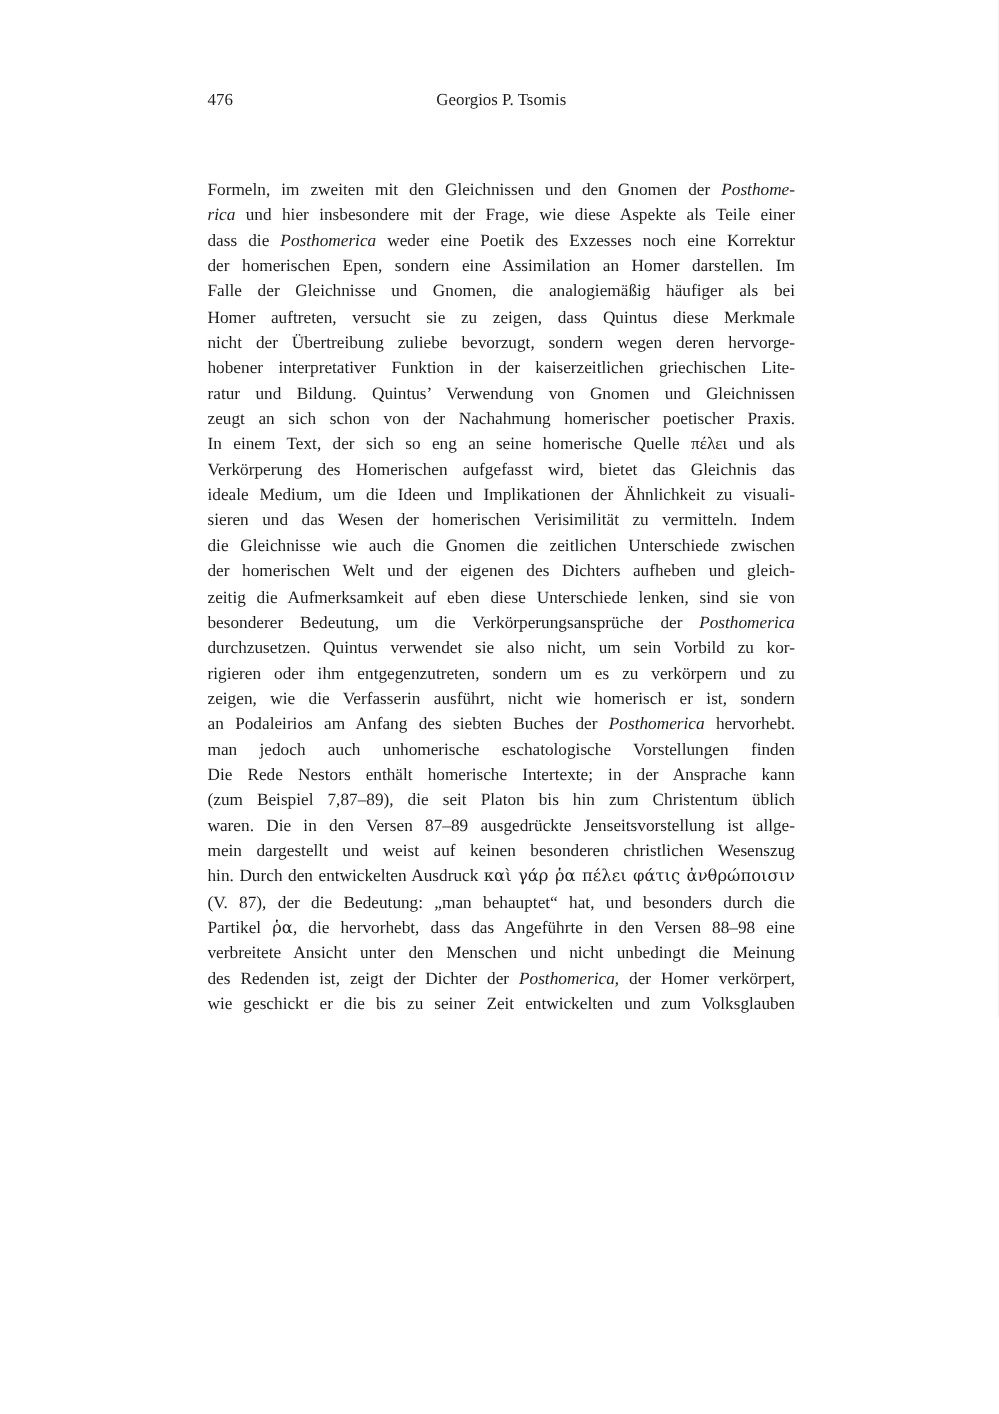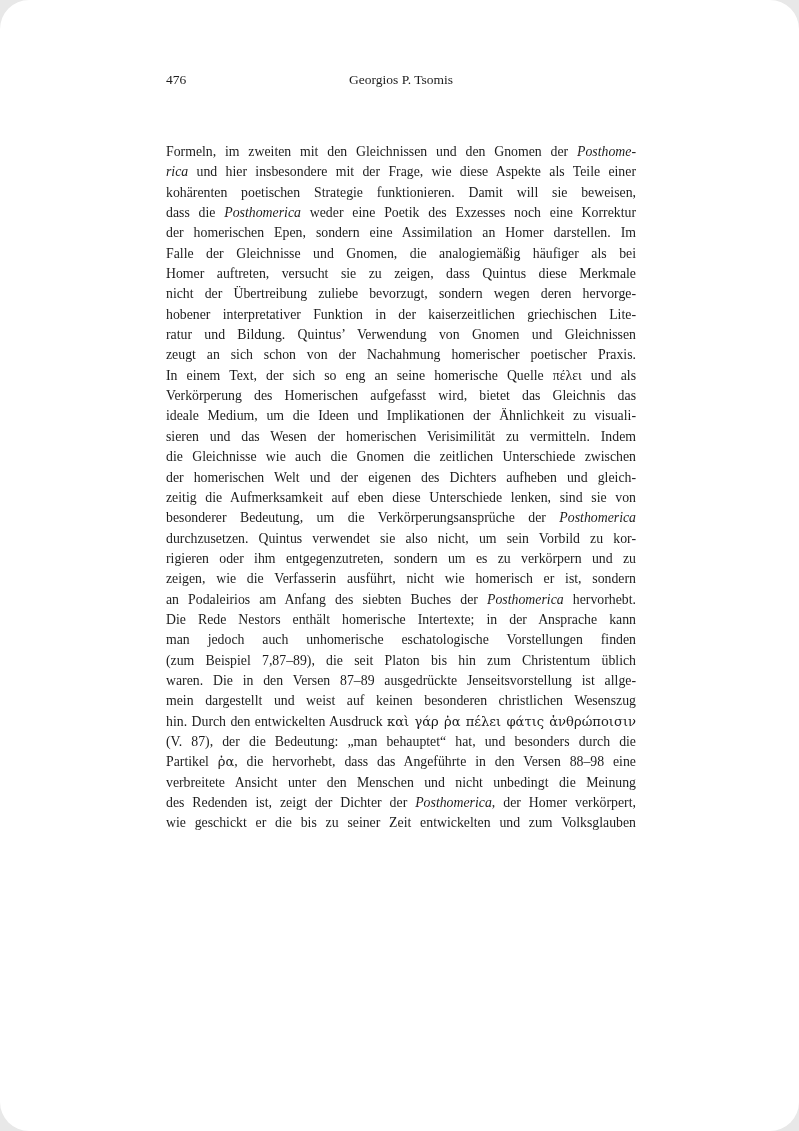--- a/index.html
+++ b/index.html
@@ -9,21 +9,20 @@
   }
   .page {
     position: relative;
     width: 799px;
     height: 1131px;
     margin: 0 auto;
     background: #ffffff;
     font-family: "Liberation Serif", "DejaVu Serif", serif;
     color: #1c1c1c;
     overflow: hidden;
-    border-radius: 29px;
   }
   .running-head {
     position: absolute;
     top: 71px;
     left: 166px;
     width: 470px;
     font-size: 13.5px;
     line-height: 17px;
   }
   .page-number {
@@ -60,43 +59,42 @@
 <body>
 
 <div class="page">
   <div class="running-head">
     <span class="page-number">476</span>
     <div class="head-title">Georgios P. Tsomis</div>
   </div>
   <div class="body-text">
       <div class="tline"><span class="seg">Formeln, im zweiten mit den Gleichnissen und den Gnomen der </span><span class="seg italic">Posthome-</span></div>
       <div class="tline"><span class="seg italic">rica</span><span class="seg"> und hier insbesondere mit der Frage, wie diese Aspekte als Teile einer</span></div>
-      <div class="tline"><span class="seg">kohärenten poetischen Strategie funktionieren. Damit will sie beweisen,</span></div>
       <div class="tline"><span class="seg">dass die </span><span class="seg italic">Posthomerica</span><span class="seg"> weder eine Poetik des Exzesses noch eine Korrektur</span></div>
       <div class="tline"><span class="seg">der homerischen Epen, sondern eine Assimilation an Homer darstellen. Im</span></div>
       <div class="tline"><span class="seg">Falle der Gleichnisse und Gnomen, die analogiemäßig häufiger als bei</span></div>
       <div class="tline"><span class="seg">Homer auftreten, versucht sie zu zeigen, dass Quintus diese Merkmale</span></div>
       <div class="tline"><span class="seg">nicht der Übertreibung zuliebe bevorzugt, sondern wegen deren hervorge-</span></div>
       <div class="tline"><span class="seg">hobener interpretativer Funktion in der kaiserzeitlichen griechischen Lite-</span></div>
       <div class="tline"><span class="seg">ratur und Bildung. Quintus’ Verwendung von Gnomen und Gleichnissen</span></div>
       <div class="tline"><span class="seg">zeugt an sich schon von der Nachahmung homerischer poetischer Praxis.</span></div>
       <div class="tline"><span class="seg">In einem Text, der sich so eng an seine homerische Quelle πέλει und als</span></div>
       <div class="tline"><span class="seg">Verkörperung des Homerischen aufgefasst wird, bietet das Gleichnis das</span></div>
       <div class="tline"><span class="seg">ideale Medium, um die Ideen und Implikationen der Ähnlichkeit zu visuali-</span></div>
       <div class="tline"><span class="seg">sieren und das Wesen der homerischen Verisimilität zu vermitteln. Indem</span></div>
       <div class="tline"><span class="seg">die Gleichnisse wie auch die Gnomen die zeitlichen Unterschiede zwischen</span></div>
       <div class="tline"><span class="seg">der homerischen Welt und der eigenen des Dichters aufheben und gleich-</span></div>
       <div class="tline"><span class="seg">zeitig die Aufmerksamkeit auf eben diese Unterschiede lenken, sind sie von</span></div>
       <div class="tline"><span class="seg">besonderer Bedeutung, um die Verkörperungsansprüche der </span><span class="seg italic">Posthomerica</span></div>
       <div class="tline"><span class="seg">durchzusetzen. Quintus verwendet sie also nicht, um sein Vorbild zu kor-</span></div>
       <div class="tline"><span class="seg">rigieren oder ihm entgegenzutreten, sondern um es zu verkörpern und zu</span></div>
       <div class="tline"><span class="seg">zeigen, wie die Verfasserin ausführt, nicht wie homerisch er ist, sondern</span></div>
       <div class="tline"><span class="seg">an Podaleirios am Anfang des siebten Buches der </span><span class="seg italic">Posthomerica</span><span class="seg"> hervorhebt.</span></div>
+      <div class="tline"><span class="seg">man jedoch auch unhomerische eschatologische Vorstellungen finden</span></div>
       <div class="tline"><span class="seg">Die Rede Nestors enthält homerische Intertexte; in der Ansprache kann</span></div>
-      <div class="tline"><span class="seg">man jedoch auch unhomerische eschatologische Vorstellungen finden</span></div>
       <div class="tline"><span class="seg">(zum Beispiel 7,87–89), die seit Platon bis hin zum Christentum üblich</span></div>
       <div class="tline"><span class="seg">waren. Die in den Versen 87–89 ausgedrückte Jenseitsvorstellung ist allge-</span></div>
       <div class="tline"><span class="seg">mein dargestellt und weist auf keinen besonderen christlichen Wesenszug</span></div>
       <div class="tline"><span class="seg">hin. Durch den entwickelten Ausdruck </span><span class="seg greek">καὶ γάρ ῥα πέλει φάτις ἀνθρώποισιν</span></div>
       <div class="tline"><span class="seg">(V. 87), der die Bedeutung: „man behauptet“ hat, und besonders durch die</span></div>
       <div class="tline"><span class="seg">Partikel </span><span class="seg greek">ῥα</span><span class="seg">, die hervorhebt, dass das Angeführte in den Versen 88–98 eine</span></div>
       <div class="tline"><span class="seg">verbreitete Ansicht unter den Menschen und nicht unbedingt die Meinung</span></div>
       <div class="tline"><span class="seg">des Redenden ist, zeigt der Dichter der </span><span class="seg italic">Posthomerica</span><span class="seg">, der Homer verkörpert,</span></div>
       <div class="tline"><span class="seg">wie geschickt er die bis zu seiner Zeit entwickelten und zum Volksglauben</span></div>
     </div>

